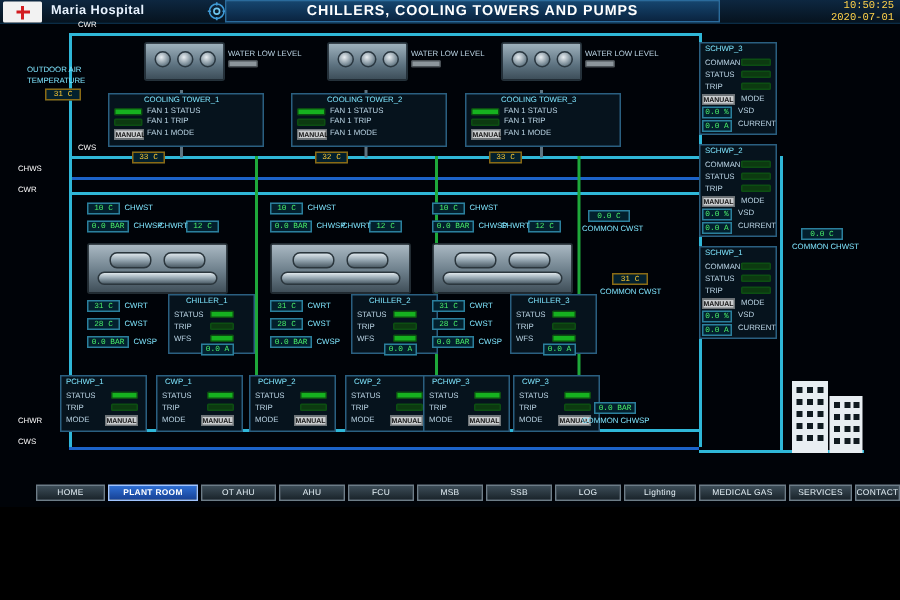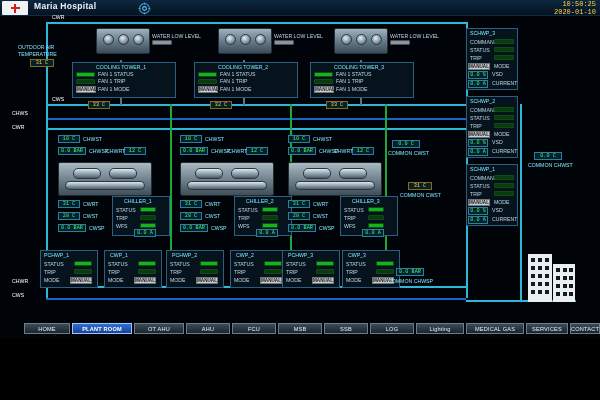--- a/index.html
+++ b/index.html
@@ -185,23 +185,24 @@
         <circle cx="12" cy="12" r="9" fill="none" stroke="#3f9ad6" stroke-width="2"></circle>
         <circle cx="12" cy="12" r="3.5" fill="none" stroke="#6fc6ef" stroke-width="2"></circle>
         <g stroke="#3f9ad6" stroke-width="2">
           <line x1="12" y1="1" x2="12" y2="5"></line>
             <line x1="12" y1="19" x2="12" y2="23"></line>
           <line x1="1" y1="12" x2="5" y2="12"></line>
             <line x1="19" y1="12" x2="23" y2="12"></line>
         </g>
       </svg>
     </div>
+    <div class="title-main">CHILLERS, COOLING TOWERS AND PUMPS</div>
     <div class="clock">
       <div>10:50:25</div>
-      <div>2020-01-10</div>
+      <div>2020-07-01</div>
     </div>
   </div>
 
   <div class="pipe h p-cyan" style="left:46px; top:22px; width:420px;"></div>
   <div class="pipe h p-cyan" style="left:46px; top:104px; width:420px;"></div>
   <div class="pipe h p-blue" style="left:46px; top:118px; width:420px;"></div>
   <div class="pipe h p-cyan" style="left:46px; top:128px; width:420px;"></div>
   <div class="pipe h p-cyan" style="left:46px; top:286px; width:420px;"></div>
   <div class="pipe h p-blue" style="left:46px; top:298px; width:420px;"></div>
   <div class="pipe v p-cyan" style="left:46px; top:22px; height:276px;"></div>

